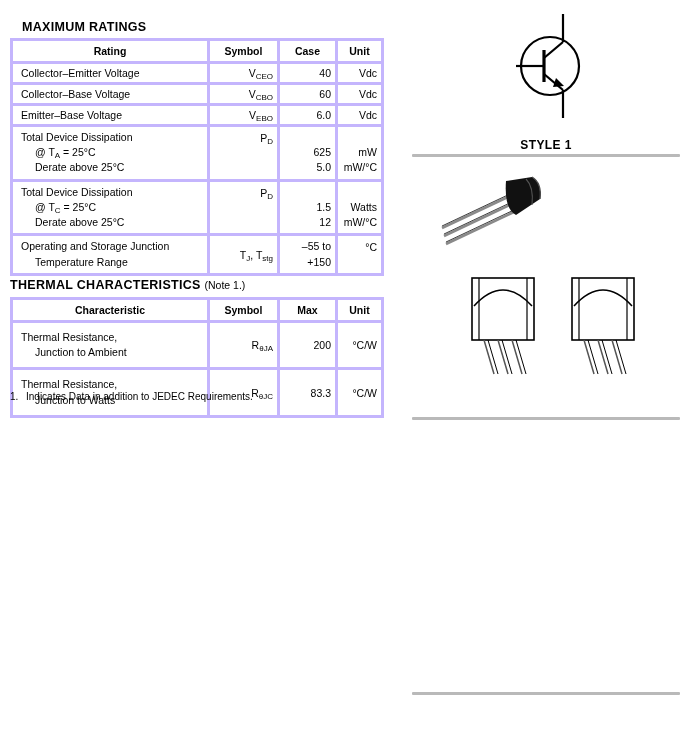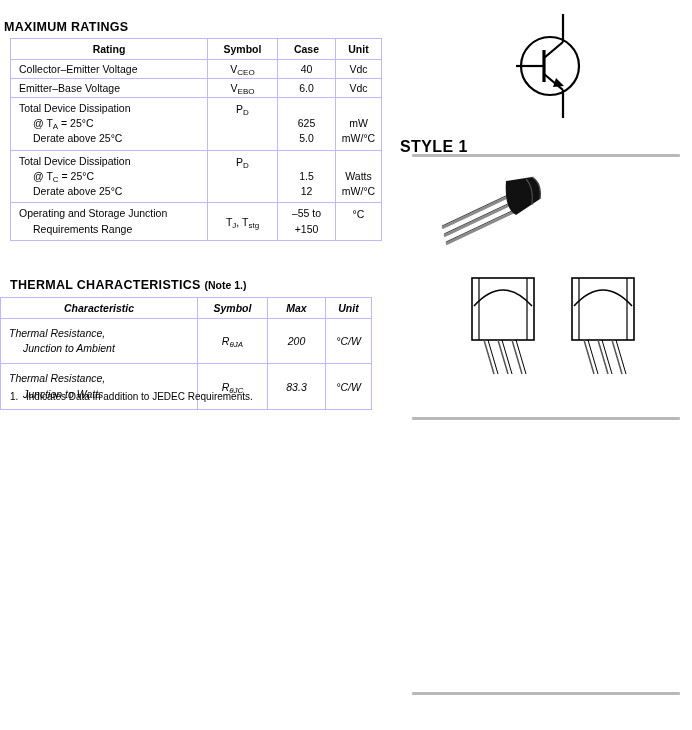--- a/index.html
+++ b/index.html
@@ -19,67 +19,67 @@
   }
   .panel-right {
     position: absolute; left: 400px; top: 0;
     width: 292px; height: 730px;
   }
   .sec-title {
     font-size: 12.5px; font-weight: bold;
     letter-spacing: .3px;
   }
   .sec-note {
-    font-size: 10.5px; font-weight: bold;
+    font-size: 10.5px; font-weight: normal;
     letter-spacing: 0;
   }
   table.dt {
     border-collapse: collapse;
     table-layout: fixed;
     font-size: 10.5px;
   }
   table.dt td, table.dt th {
-    border: 1px solid #c4b5fd;
+    border: 3px solid #c4b5fd;
     padding: 3px 4px;
     vertical-align: middle;
   }
   table.dt th {
     font-weight: bold; text-align: center;
     padding: 4px 4px;
   }
-  .ctr { text-align: center; }
+  .ctr { text-align: right; }
   .lft { text-align: left; padding-left: 8px !important; }
   sub { font-size: 8px; vertical-align: baseline; position: relative; top: 2px; }
   .ind { padding-left: 14px; display: block; }
   .twoline { line-height: 1.45; }
 
   
   #max-ratings-table { position: absolute; left: 10px; top: 38px; width: 371px; }
-  #max-ratings-title { position: absolute; left: 4px; top: 20px; text-align: center; }
+  #max-ratings-title { position: absolute; left: 22px; top: 20px; text-align: center; }
   #thermal-title { position: absolute; left: 10px; top: 278px; }
-  #thermal-table { position: absolute; left: 0; top: 297px; width: 371px; font-style: italic; }
+  #thermal-table { position: absolute; left: 10px; top: 297px; width: 371px; }
   #jedec-note {
     position: absolute; left: 10px; top: 391px;
     font-size: 10px;
   }
   #jedec-note .num { display:inline-block; width: 16px; }
 
   
   .divider {
     position: absolute; left: 12px; width: 268px; height: 3px;
     background: #b9b9b9; border-radius: 1px;
   }
   #divider-1 { top: 154px; }
   #divider-2 { top: 417px; }
   #divider-3 { top: 692px; }
 
   .lbl { position: absolute; font-size: 10.5px; font-weight: bold; letter-spacing: .3px; }
 
-  #style1-label { position: absolute; top: 138px; width: 292px; 
-                  font-size: 16px; font-weight: bold; letter-spacing: .4px; }
+  #style1-label { position: absolute; top: 138px; width: 292px; text-align: center;
+                  font-size: 12px; font-weight: bold; letter-spacing: .4px; }
   #marking-title { position: absolute; top: 254px; width: 292px; text-align: center;
                    font-size: 11.5px; font-weight: bold; letter-spacing: .3px; }
   #ordering-title { position: absolute; top: 424px; width: 292px; text-align: center;
                     font-size: 11.5px; font-weight: bold; letter-spacing: .3px; }
 
   svg { display: block; }
   .svgwrap { position: absolute; }
 </style>
 </head>
 <body>
@@ -104,20 +104,26 @@
       </tr>
     </thead>
     <tbody>
       <tr>
         <td class="lft">Collector–Emitter Voltage</td>
         <td class="ctr"><span>V</span><sub>CEO</sub></td>
         <td class="ctr">40</td>
         <td class="ctr">Vdc</td>
       </tr>
       <tr>
+        <td class="lft">Collector–Base Voltage</td>
+        <td class="ctr"><span>V</span><sub>CBO</sub></td>
+        <td class="ctr">60</td>
+        <td class="ctr">Vdc</td>
+      </tr>
+      <tr>
         <td class="lft">Emitter–Base Voltage</td>
         <td class="ctr"><span>V</span><sub>EBO</sub></td>
         <td class="ctr">6.0</td>
         <td class="ctr">Vdc</td>
       </tr>
 
       <tr>
         <td class="lft twoline">
           <span>Total Device Dissipation</span>
           <span class="ind"><span>@ T</span><sub>A</sub><span> = 25°C</span></span>
@@ -151,21 +157,21 @@
         <td class="ctr twoline">
           <span style="display:block;visibility:hidden">x</span>
           <span style="display:block">Watts</span>
           <span style="display:block">mW/°C</span>
         </td>
       </tr>
 
       <tr>
         <td class="lft twoline">
           <span>Operating and Storage Junction</span>
-          <span class="ind">Requirements Range</span>
+          <span class="ind">Temperature Range</span>
         </td>
         <td class="ctr"><span>T</span><sub>J</sub><span>, </span><span>T</span><sub>stg</sub></td>
         <td class="ctr twoline">
           <span style="display:block">–55 to</span>
           <span style="display:block">+150</span>
         </td>
         <td class="ctr" style="vertical-align:top;padding-top:5px">°C</td>
       </tr>
     </tbody>
   </table>

